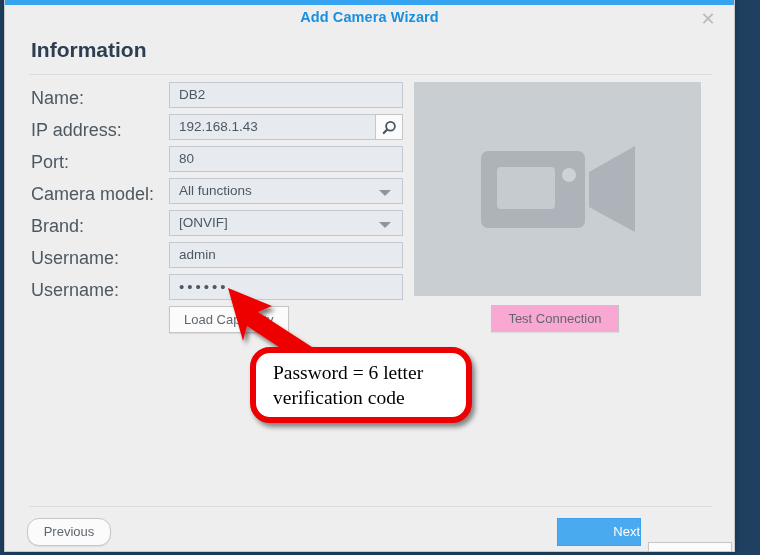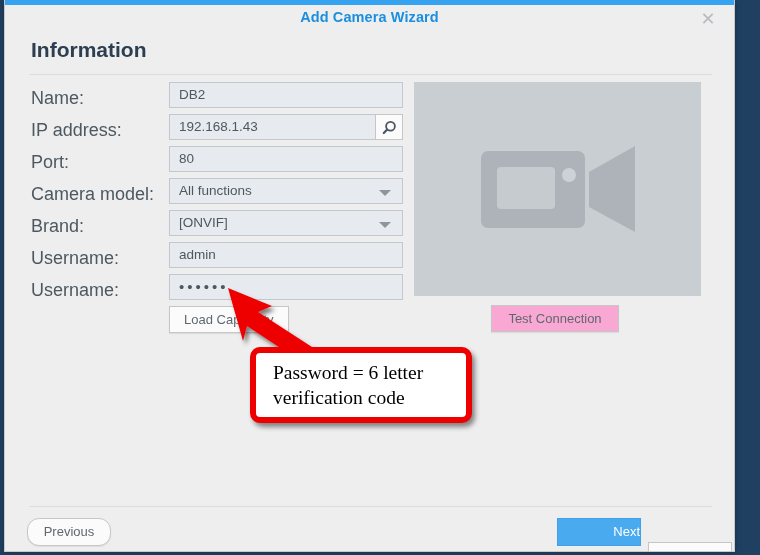--- a/index.html
+++ b/index.html
@@ -258,21 +258,21 @@
     pointer-events: none;
   }
   #annotation-box {
     position: absolute;
     left: 250px;
     top: 347px;
     width: 222px;
     height: 76px;
     background: #ffffff;
     border: 6px solid #ee0000;
-    border-radius: 10px;
+    border-radius: 20px;
     box-sizing: border-box;
     box-shadow: 3px 4px 5px rgba(0,0,0,0.45);
     font-family: "Liberation Serif", serif;
     font-size: 19.5px;
     color: #000000;
     line-height: 1.28;
     padding: 8px 0 0 17px;
   }
 </style>
 </head>

